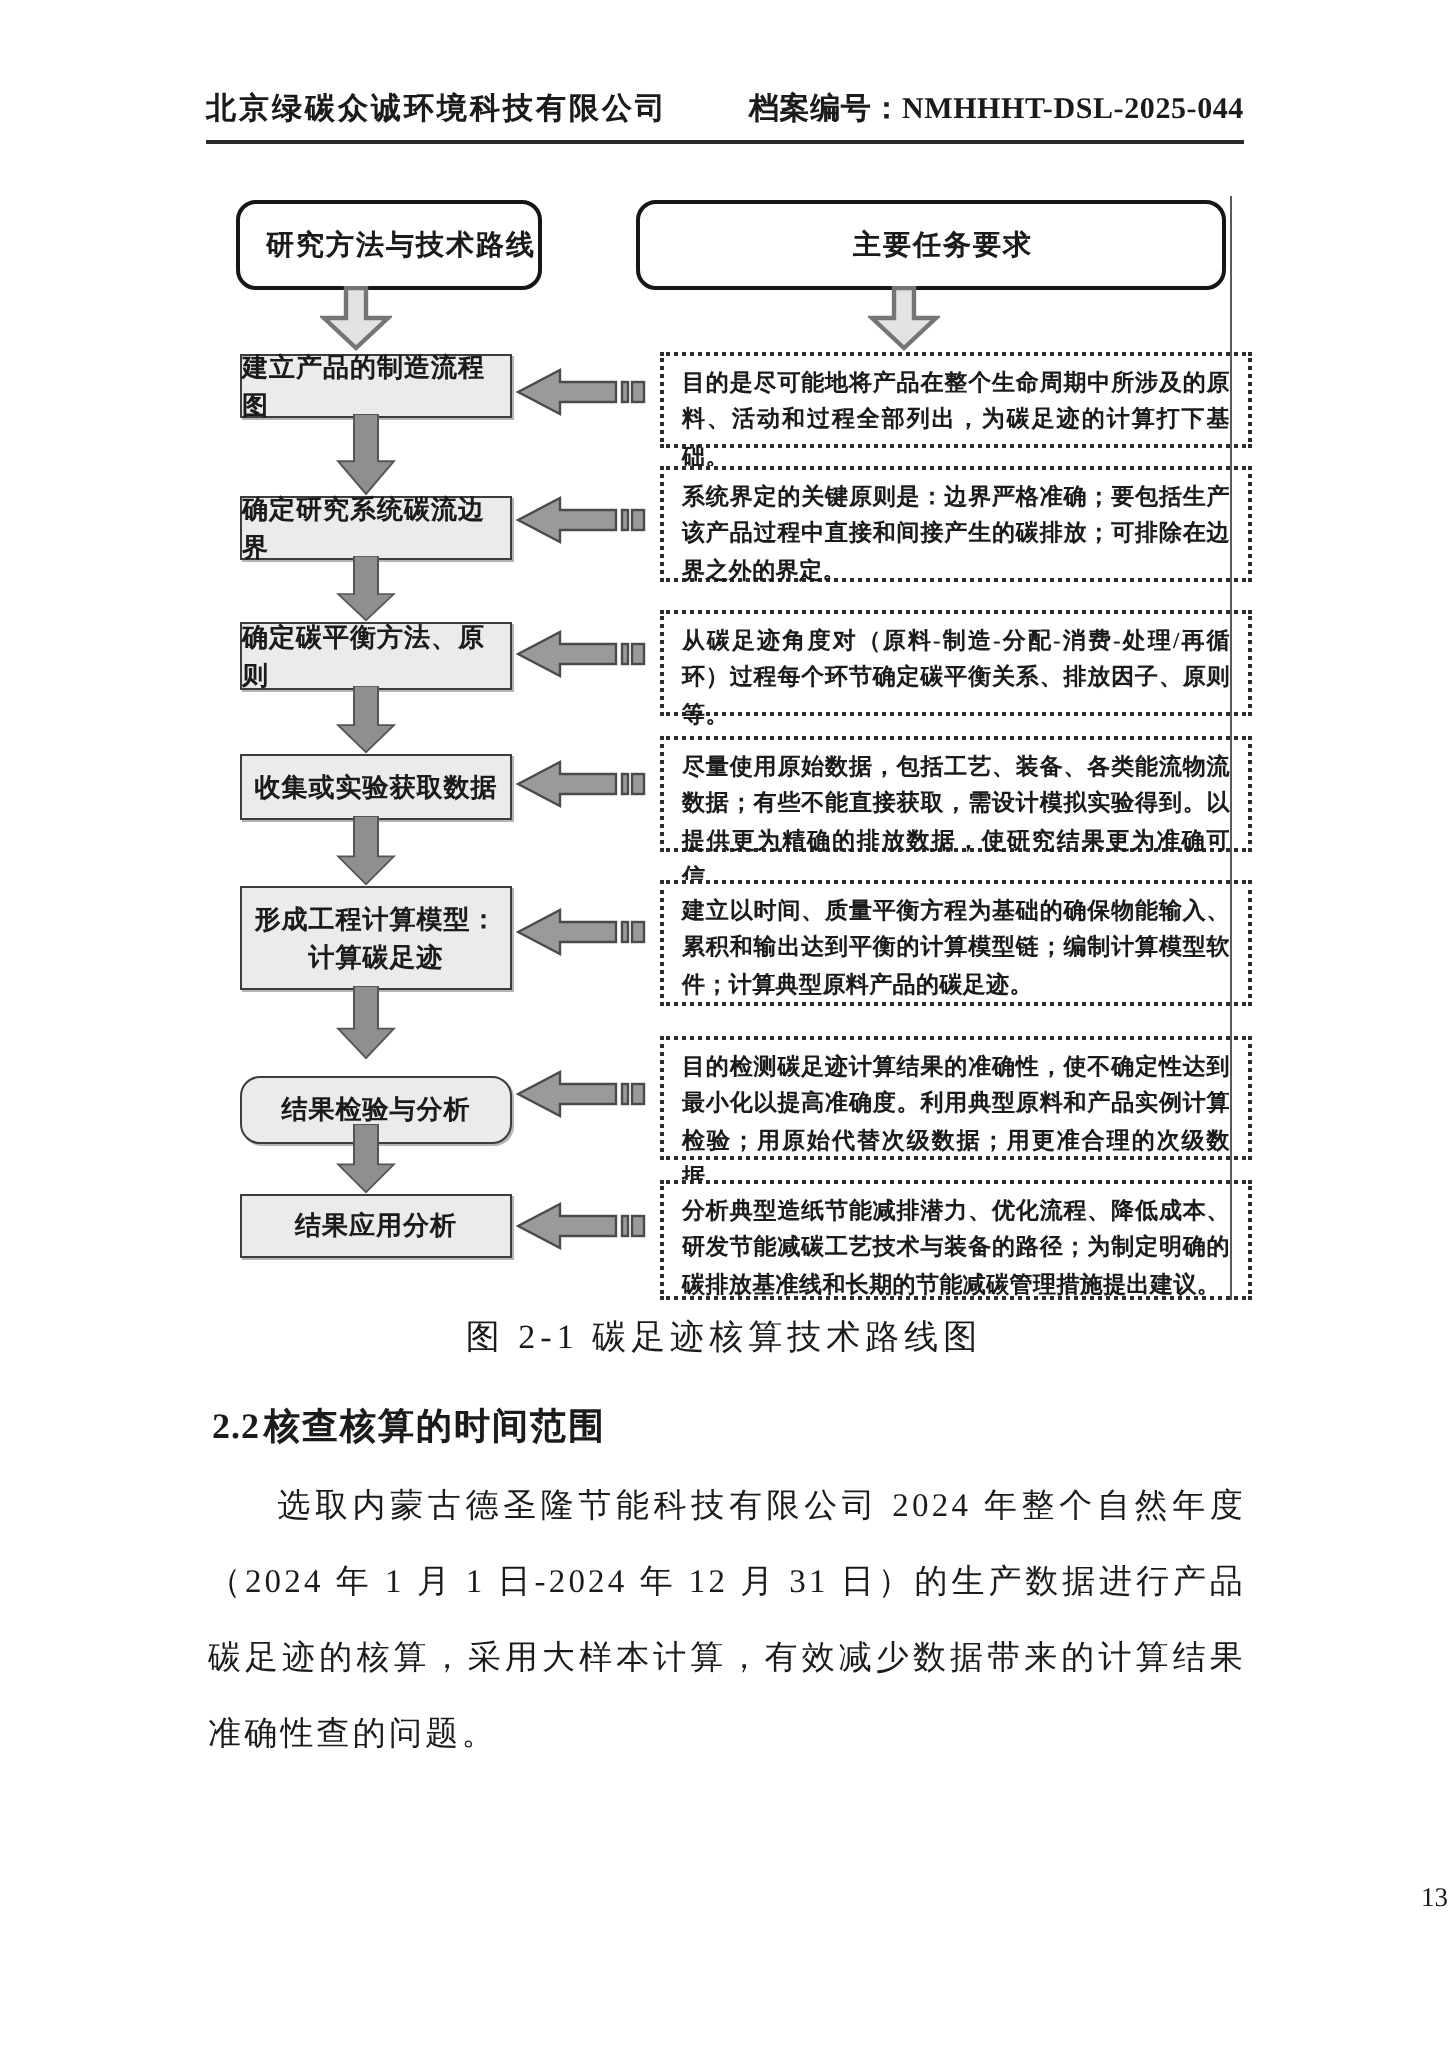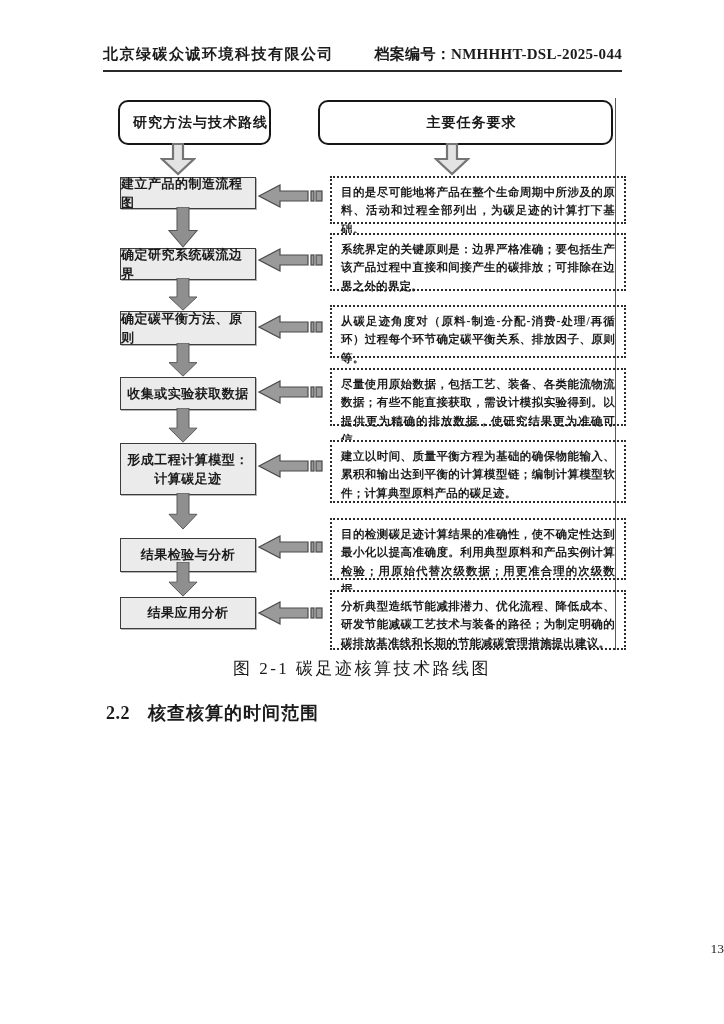--- a/index.html
+++ b/index.html
@@ -23,21 +23,21 @@
             display:flex;flex-direction:column;align-items:center;justify-content:center;
             font-weight:bold;font-size:13px;letter-spacing:.5px;line-height:1.5;
             box-shadow:1px 1px 0 #b5b5b5;}
   .task-box{border:2px dotted #2c2c2c;background:#fff;font-size:11.5px;font-weight:600;
             line-height:1.6;padding:5px 9px 3px 9px;letter-spacing:.2px;text-align:justify;}
   .fc-line{position:absolute;left:503px;top:0;height:552px;border-left:1.5px solid #5a5a5a;}
   .caption{position:absolute;top:657px;left:0;width:724px;text-align:center;
            font-size:17px;letter-spacing:2.5px;}
   
   .sec{position:absolute;top:701px;left:106px;font-size:18px;font-weight:bold;letter-spacing:1px;}
-  .sec .num{margin-right:18px;letter-spacing:.5px;}
+  .sec .num{margin-right:2px;letter-spacing:.5px;}
   .para{position:absolute;top:734px;left:104px;width:519px;font-size:16.5px;
         line-height:38px;text-align:justify;letter-spacing:1.6px;text-indent:2.1em;}
   .pgnum{position:absolute;top:941px;left:0;width:724px;text-align:right;font-size:13.5px;}
   svg{display:block;}
 </style>
 </head>
 <body>
 
 <div class="page">
 
@@ -60,21 +60,21 @@
     </svg>
 
     <div class="abs step-box" style="left:8px;top:79px;width:134px;height:30px;">建立产品的制造流程图</div>
     <div class="abs step-box" style="left:8px;top:150px;width:134px;height:30px;">确定研究系统碳流边界</div>
     <div class="abs step-box" style="left:8px;top:213px;width:134px;height:32px;">确定碳平衡方法、原则</div>
     <div class="abs step-box" style="left:8px;top:279px;width:134px;height:31px;text-align:center;">收集或实验获取数据</div>
     <div class="abs step-box" style="left:8px;top:345px;width:134px;height:50px;">
       <span>形成工程计算模型：</span>
       <span>计算碳足迹</span>
     </div>
-    <div class="abs step-box" style="left:8px;top:440px;width:134px;height:32px;">结果检验与分析</div>
+    <div class="abs step-box" style="left:8px;top:440px;width:134px;height:32px;border-radius:10px;">结果检验与分析</div>
     <div class="abs step-box" style="left:8px;top:499px;width:134px;height:30px;">结果应用分析</div>
 
     <svg class="abs" style="left:56px;top:109px;" width="30" height="41" viewBox="0 0 30 40" preserveAspectRatio="none">
       <polygon points="9,0 21,0 21,23 29,23 15,39 1,23 9,23" fill="#8f8f8f" stroke="#555" stroke-width="1"></polygon>
     </svg>
     <svg class="abs" style="left:56px;top:180px;" width="30" height="33" viewBox="0 0 30 40" preserveAspectRatio="none">
       <polygon points="9,0 21,0 21,23 29,23 15,39 1,23 9,23" fill="#8f8f8f" stroke="#555" stroke-width="1"></polygon>
     </svg>
     <svg class="abs" style="left:56px;top:245px;" width="30" height="34" viewBox="0 0 30 40" preserveAspectRatio="none">
       <polygon points="9,0 21,0 21,23 29,23 15,39 1,23 9,23" fill="#8f8f8f" stroke="#555" stroke-width="1"></polygon>
@@ -135,16 +135,17 @@
 
     <div class="fc-line"></div>
   </div>
 
   <div class="caption">图 2-1 碳足迹核算技术路线图</div>
 
   <div class="sec">
     <span class="num">2.2</span><span>核查核算的时间范围</span>
   </div>
 
+  <div class="para">选取内蒙古德圣隆节能科技有限公司 2024 年整个自然年度（2024 年 1 月 1 日-2024 年 12 月 31 日）的生产数据进行产品碳足迹的核算，采用大样本计算，有效减少数据带来的计算结果准确性查的问题。</div>
 
   <div class="pgnum">13</div>
 
 </div>
 
 </body></html>

